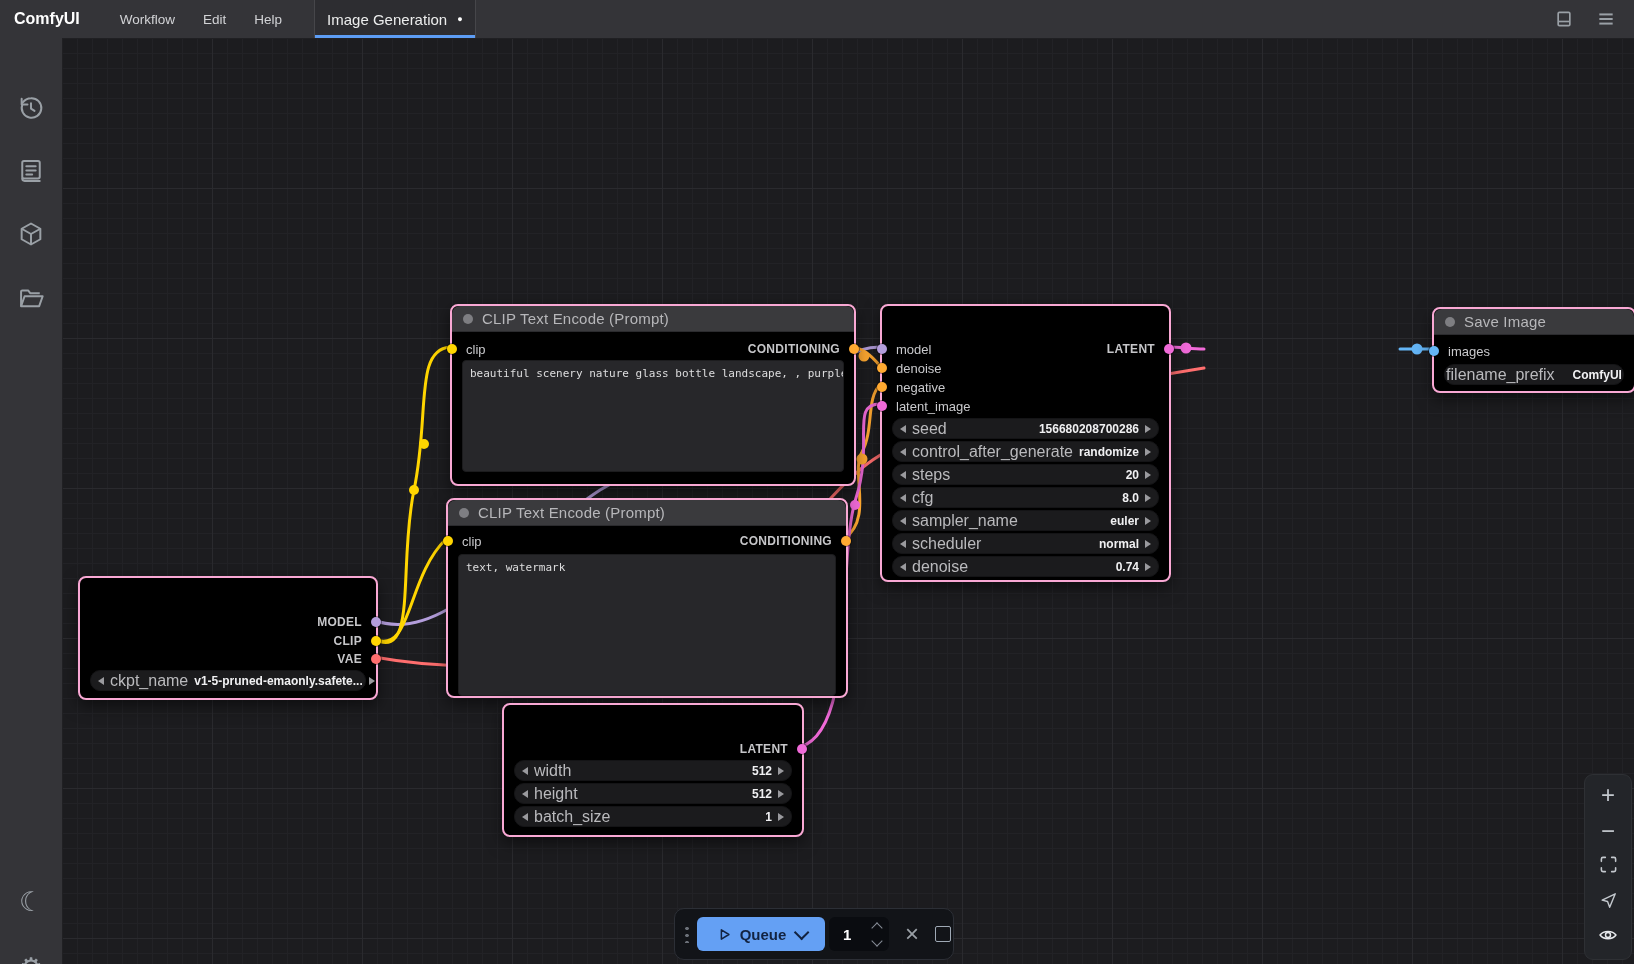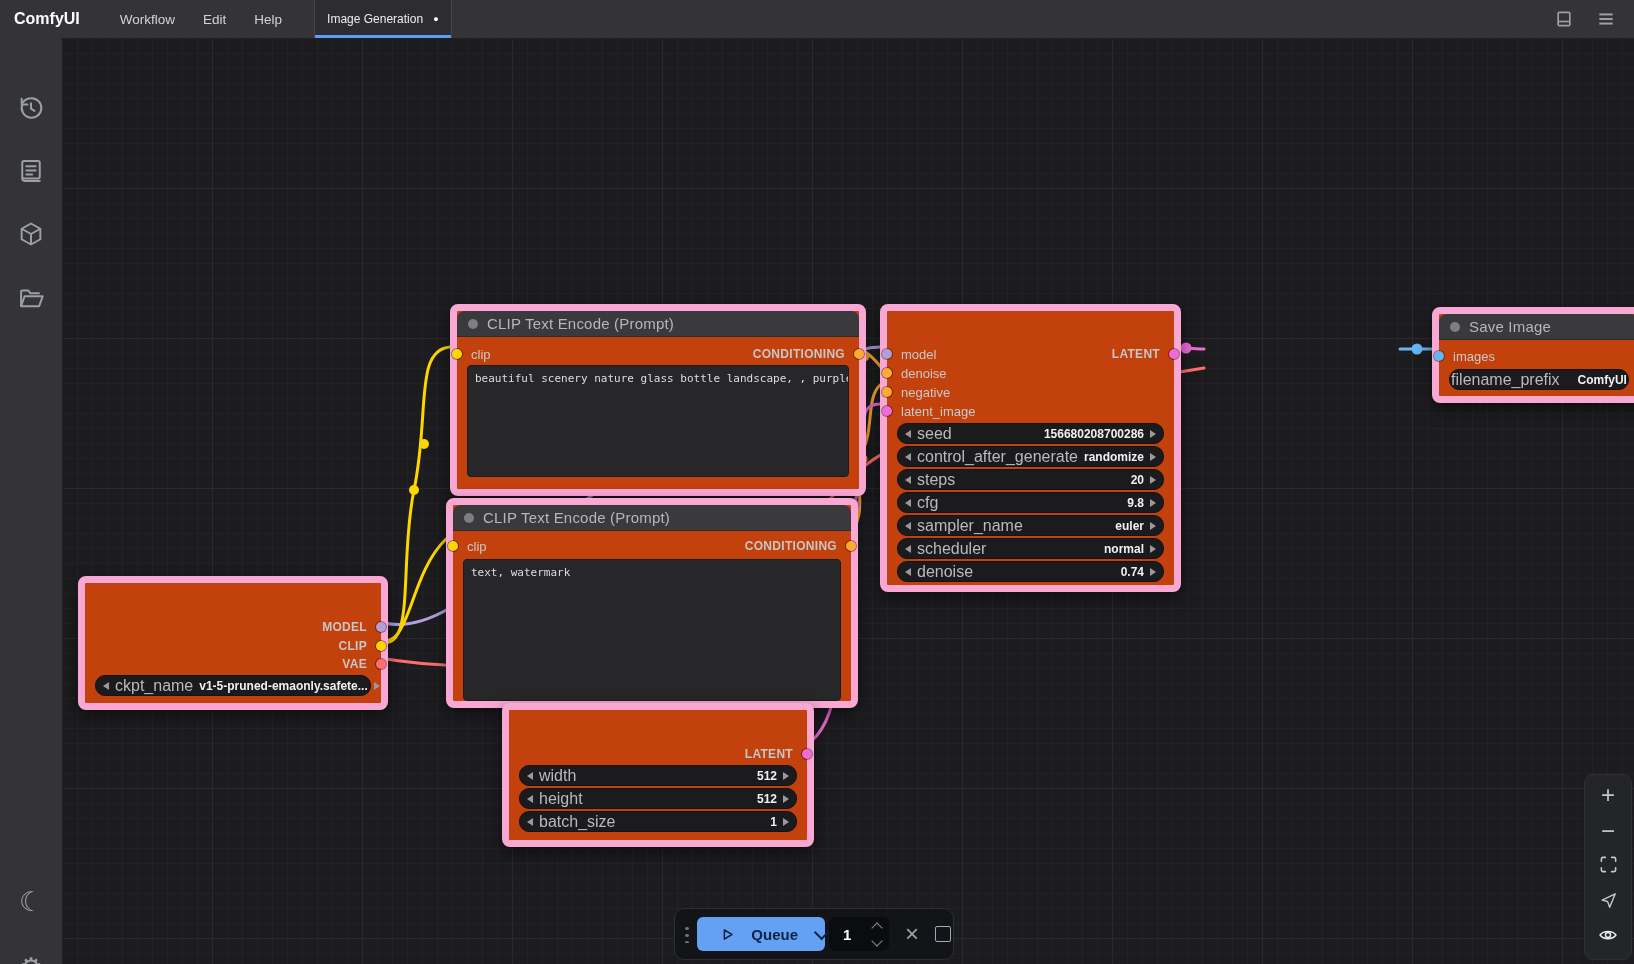--- a/index.html
+++ b/index.html
@@ -10,21 +10,21 @@
     background-color:#1c1c1f;
     background-image:
       linear-gradient(#2a2a2e 1px,transparent 1px),linear-gradient(90deg,#2a2a2e 1px,transparent 1px),
       linear-gradient(#222226 1px,transparent 1px),linear-gradient(90deg,#222226 1px,transparent 1px);
     background-size:150px 150px,150px 150px,15px 15px,15px 15px;
     background-position:62px 38px;}
   
   svg.wires{position:absolute;inset:0;z-index:1;}
   svg.wires path{fill:none;stroke-width:3;stroke-linecap:round;}
   
-  .node{position:absolute;z-index:2;background:#c2410c;border:7px solid #f9a8d4;border-radius:8px;
+  .node{position:absolute;z-index:2;background:#000000;border:2px solid #f9a8d4;border-radius:8px;
     box-shadow:0 6px 16px rgba(0,0,0,.5);}
   .ntitle{height:25px;display:flex;align-items:center;gap:9px;padding:0 11px;background:#3a3a3d;
     border-radius:8px 8px 0 0;border-bottom:1px solid #2b2b2e;}
   .ndot{width:10px;height:10px;border-radius:50%;background:#7e7e82;flex:0 0 auto;}
   .ntext{color:#b7b7ba;font-size:15px;letter-spacing:.2px;white-space:nowrap;}
   .srow{position:absolute;left:0;right:0;height:18px;display:flex;align-items:center;}
   .sdot{position:absolute;top:50%;width:10px;height:10px;border-radius:50%;transform:translateY(-50%);
     box-shadow:0 0 0 1px rgba(0,0,0,.4);}
   .sdot.in{left:-5px;} .sdot.out{right:-5px;}
   .slabel-in{margin-left:14px;color:#c9c9cc;font-size:13px;}
@@ -41,37 +41,37 @@
   .warr.r{border-left:6px solid #9a9a9e;}
   .widget.noarrow{justify-content:center;gap:18px;}
   .widget.noarrow .wvalue{margin-left:0;}
   
   .topbar{position:absolute;z-index:10;left:0;top:0;width:100%;height:38px;background:#343438;
     border-bottom:1px solid #202023;display:flex;align-items:center;}
   .logo{color:#fff;font-size:16px;font-weight:bold;margin:0 26px 0 14px;}
   .menuitem{color:#d2d3d6;font-size:13.5px;padding:4px 14px;height:38px;display:flex;align-items:center;}
   .tab{margin-left:18px;height:38px;display:flex;align-items:center;gap:10px;padding:0 12px;
     background:#2d2d31;border-left:1px solid #46464a;border-right:1px solid #46464a;position:relative;}
-  .tab .tlabel{color:#eceded;font-size:12px;}
+  .tab .tlabel{color:#eceded;font-size:15px;}
   .tab .tdirty{color:#fff;font-size:9px;}
   .tab .underline{position:absolute;left:0;right:0;bottom:0;height:3px;background:#5d9df5;}
   .tb-icons{margin-left:auto;display:flex;gap:22px;padding-right:18px;}
   .tb-icons svg{display:block;}
   
   .sidebar{position:absolute;z-index:10;left:0;top:38px;width:62px;height:926px;background:#343438;
     border-right:1px solid #202023;}
   .sb-icon{position:absolute;left:0;width:62px;display:flex;justify-content:center;color:#9aa0a6;}
   .sb-glyph{font-size:27px;line-height:1;color:#9aa0a6;font-family:"DejaVu Sans",sans-serif;}
   
   .queuebar{position:absolute;z-index:6;left:674px;top:908px;width:278px;height:50px;background:#121418;
     border:1px solid #2c2f36;border-radius:10px;display:flex;align-items:center;}
   .qhandle{width:4px;height:18px;margin:0 8px 0 10px;
     background:radial-gradient(circle 1.6px,#6b7078 1.5px,transparent 2px);background-size:4px 7px;}
   .qbtn{width:128px;height:34px;background:#64a0f4;border-radius:6px;display:flex;align-items:center;
-    justify-content:flex-end;gap:16px;}
+    justify-content:center;gap:8px;}
   .qbtn .qlabel{color:#122341;font-size:15px;font-weight:bold;}
   .qchev{width:9px;height:9px;border-right:2.2px solid #122341;border-bottom:2.2px solid #122341;
     transform:rotate(45deg) translateY(-3px);}
   .qcount{width:60px;height:34px;margin-left:4px;background:#0a0c10;border-radius:6px;display:flex;
     align-items:center;}
   .qnum{color:#fff;font-size:15px;font-weight:bold;margin-left:14px;}
   .qsteppers{margin-left:auto;margin-right:8px;display:flex;flex-direction:column;gap:5px;}
   .schev{width:7px;height:7px;border-right:1.8px solid #868c96;border-bottom:1.8px solid #868c96;}
   .schev.up{transform:rotate(-135deg);} .schev.down{transform:rotate(45deg);}
   .qclear{margin-left:16px;color:#9aa0a6;font-size:24px;line-height:1;}
@@ -190,21 +190,21 @@
     </div>
     <div class="widget" style="left:10px;right:10px;top:158px">
       <span class="warr l"></span>
       <span class="wlabel">steps</span>
       <span class="wvalue">20</span>
       <span class="warr r"></span>
     </div>
     <div class="widget" style="left:10px;right:10px;top:181px">
       <span class="warr l"></span>
       <span class="wlabel">cfg</span>
-      <span class="wvalue">9.8</span>
+      <span class="wvalue">8.0</span>
       <span class="warr r"></span>
     </div>
     <div class="widget" style="left:10px;right:10px;top:204px">
       <span class="warr l"></span>
       <span class="wlabel">sampler_name</span>
       <span class="wvalue">euler</span>
       <span class="warr r"></span>
     </div>
     <div class="widget" style="left:10px;right:10px;top:227px">
       <span class="warr l"></span>

